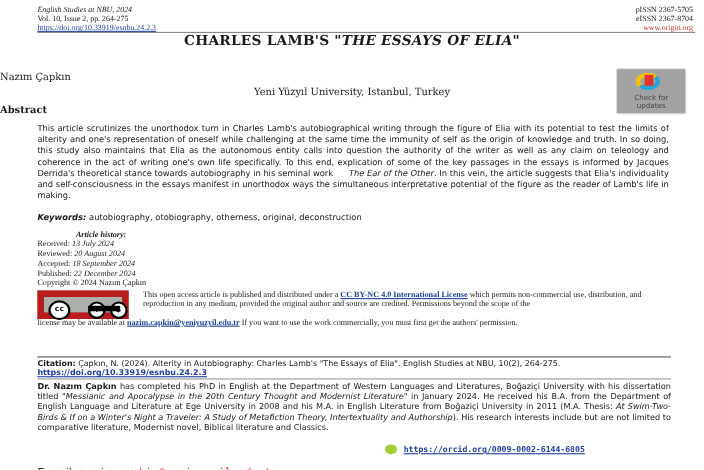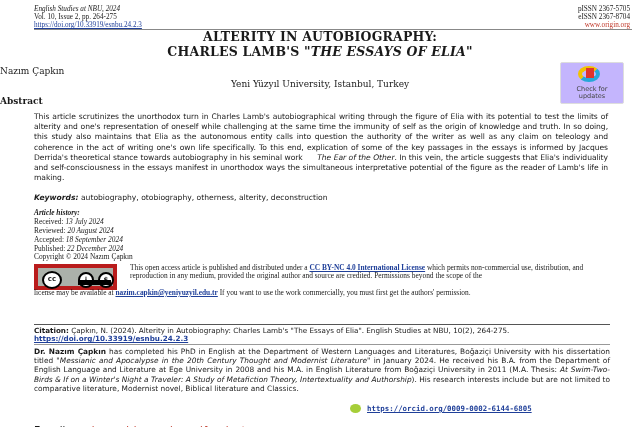--- a/index.html
+++ b/index.html
@@ -9,33 +9,33 @@
   .hdr-left .j{font-style:italic;}
   .hdr-left a,.doi{color:#1f3f99;text-decoration:underline;}
   .hdr-right{position:absolute;right:10px;top:5px;font-size:7.2px;line-height:8.2px;text-align:right;font-family:"Liberation Serif",serif;}
   .hdr-right .web{color:#c0392b;}
   .hdr-rule{position:absolute;left:34px;right:8px;top:29px;border-top:1px solid #888;}
   .title{position:absolute;left:0;width:640px;top:30px;text-align:center;font-weight:bold;font-size:12.5px;line-height:14.5px;letter-spacing:0.2px;font-family:"DejaVu Serif",serif;}
   .title i{font-style:italic;}
   .author{position:absolute;left:0;width:640px;top:66px;text-align:left;font-size:9px;}
   .affil{position:absolute;left:0;width:640px;top:79px;text-align:center;font-size:9px;}
   .abs-h{position:absolute;left:0;width:640px;top:96px;text-align:left;font-size:9px;font-weight:bold;}
-  .badge{position:absolute;left:560px;top:62px;width:62px;height:40px;border:1px solid #ddd;background:#c4b5fd;border-radius:2px;}
+  .badge{position:absolute;left:560px;top:62px;width:62px;height:40px;border:1px solid #ddd;background:#a3a3a3;border-radius:2px;}
   .badge .ring{position:absolute;left:17px;top:3px;width:22px;height:16px;border-radius:50%;border:4px solid #f2c300;border-right-color:#27a7d8;border-bottom-color:#27a7d8;box-sizing:border-box;}
   .badge .flag{position:absolute;left:25px;top:5px;width:8px;height:10px;background:#e0332c;}
   .badge .txt{position:absolute;left:0;right:0;top:23px;text-align:center;font-size:6.5px;line-height:7px;color:#444;font-family:"DejaVu Sans",sans-serif;}
   .abstract{position:absolute;left:34px;width:574px;top:112px;font-size:7.6px;line-height:10.2px;text-align:justify;font-family:"DejaVu Sans",sans-serif;letter-spacing:-0.05px;}
   .abstract i{margin-left:12px;}
   .kw{position:absolute;left:34px;top:193px;font-size:7.6px;font-family:"DejaVu Sans",sans-serif;}
   .kw b{font-style:italic;}
   .hist{position:absolute;left:34px;top:208px;font-size:7.4px;line-height:9px;font-family:"Liberation Serif",serif;}
-  .hist .h{font-weight:bold;font-style:italic;}
+  .hist .h{font-weight:bold;font-style:italic;margin-left:35px;}
   .hist .d{font-style:italic;}
   .copy{position:absolute;left:34px;top:252px;font-size:7.4px;font-family:"Liberation Serif",serif;}
-  .cc{position:absolute;left:34px;top:264px;width:83px;height:26px;background:#abb1aa;border:4px solid #b91c1c;box-sizing:border-box;}
+  .cc{position:absolute;left:34px;top:264px;width:83px;height:26px;background:#abb1aa;border:6px solid #b91c1c;box-sizing:border-box;}
   .cc .c{position:absolute;top:4px;width:16px;height:16px;border-radius:50%;background:#fff;border:2px solid #000;box-sizing:border-box;font-size:7px;font-weight:bold;text-align:center;line-height:12px;font-family:"DejaVu Sans",sans-serif;}
   .cc .bar{position:absolute;left:40px;right:2px;bottom:1px;height:5px;background:#000;}
   .lic{position:absolute;left:130px;width:480px;top:264px;font-size:7.4px;line-height:8.4px;font-family:"Liberation Serif",serif;}
   .lic2{position:absolute;left:34px;width:576px;top:289px;font-size:7.4px;line-height:8.4px;font-family:"Liberation Serif",serif;}
   .link{color:#1f3f99;text-decoration:underline;font-weight:bold;}
   .rule{position:absolute;left:34px;right:30px;border-top:1px solid #555;}
   .cite{position:absolute;left:34px;width:576px;top:327px;font-size:7.2px;line-height:8.2px;font-family:"DejaVu Sans",sans-serif;}
   .cite b{font-weight:bold;}
   .bio{position:absolute;left:34px;width:576px;top:347px;font-size:7.4px;line-height:9.2px;text-align:justify;font-family:"DejaVu Sans",sans-serif;}
   .bio i{font-style:italic;}
@@ -57,41 +57,40 @@
 
   <div class="hdr-right">
     <div>pISSN 2367-5705</div>
     <div>eISSN 2367-8704</div>
     <div class="web">www.origin.org</div>
   </div>
 
   <div class="hdr-rule"></div>
 
   <div class="title">
-    <div>ALTERITY IN AUTOBIOGRAPHY:</div>
     <div><span>CHARLES LAMB'S </span><i>"THE ESSAYS OF ELIA"</i></div>
   </div>
 
   <div class="author">Nazım Çapkın</div>
   <div class="affil">Yeni Yüzyıl University, Istanbul, Turkey</div>
 
   <div class="badge">
     <div class="ring"></div>
     <div class="flag"></div>
     <div class="txt">
       <div>Check for</div>
       <div>updates</div>
     </div>
   </div>
 
   <div class="abs-h">Abstract</div>
 
   <div class="abstract"><span>This article scrutinizes the unorthodox turn in Charles Lamb's autobiographical writing through the figure of Elia with its potential to test the limits of alterity and one's representation of oneself while challenging at the same time the immunity of self as the origin of knowledge and truth. In so doing, this study also maintains that Elia as the autonomous entity calls into question the authority of the writer as well as any claim on teleology and coherence in the act of writing one's own life specifically. To this end, explication of some of the key passages in the essays is informed by Jacques Derrida's theoretical stance towards autobiography in his seminal work </span><i>The Ear of the Other</i><span>. In this vein, the article suggests that Elia's individuality and self-consciousness in the essays manifest in unorthodox ways the simultaneous interpretative potential of the figure as the reader of Lamb's life in making.</span></div>
 
-  <div class="kw"><b>Keywords:</b><span> autobiography, otobiography, otherness, alterity, deconstruction</span></div>
+  <div class="kw"><b>Keywords:</b><span> autobiography, otobiography, otherness, original, deconstruction</span></div>
 
   <div class="hist">
     <div class="h">Article history:</div>
     <div><span>Received: </span><span class="d">13 July 2024</span></div>
     <div><span>Reviewed: </span><span class="d">20 August 2024</span></div>
     <div><span>Accepted: </span><span class="d">18 September 2024</span></div>
     <div><span>Published: </span><span class="d">22 December 2024</span></div>
   </div>
 
   <div class="copy">Copyright © 2024 Nazım Çapkın</div>

